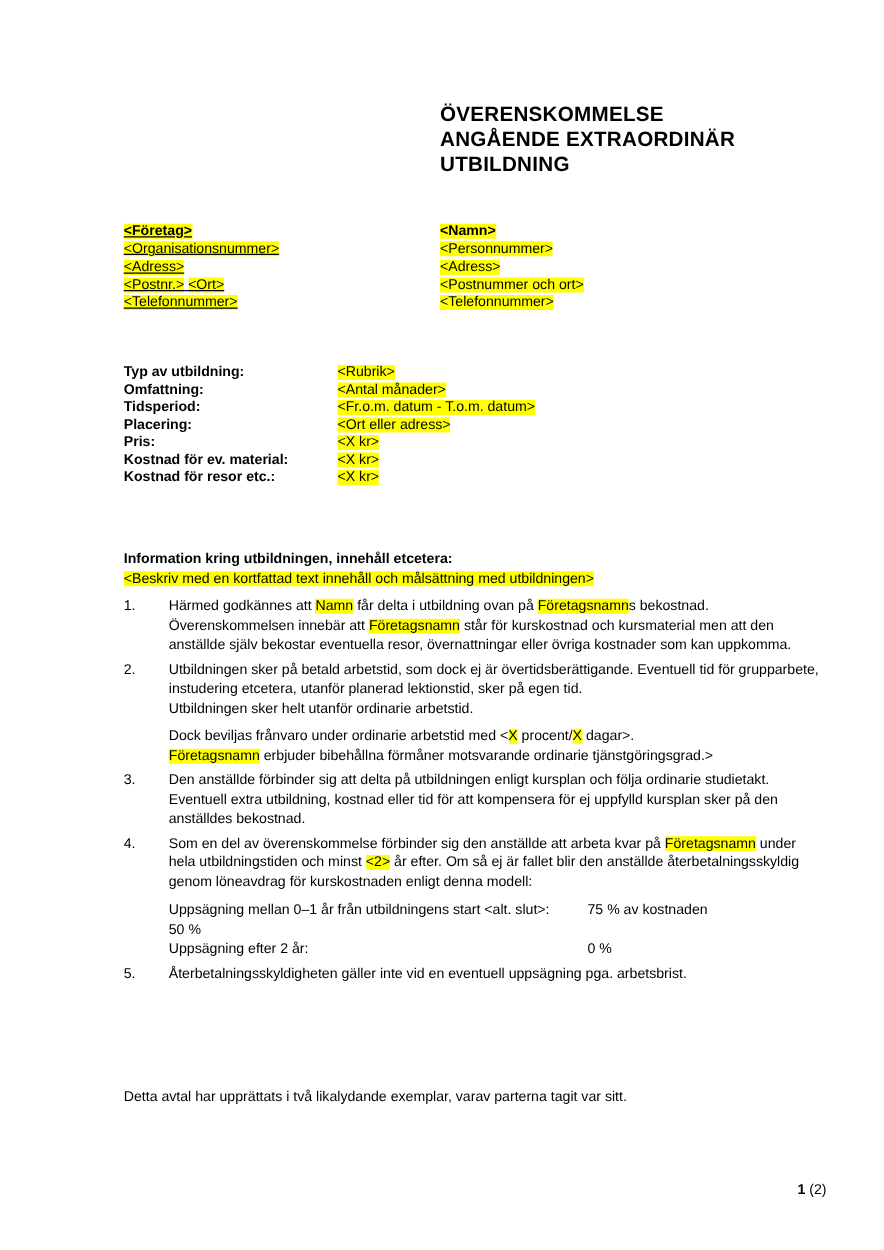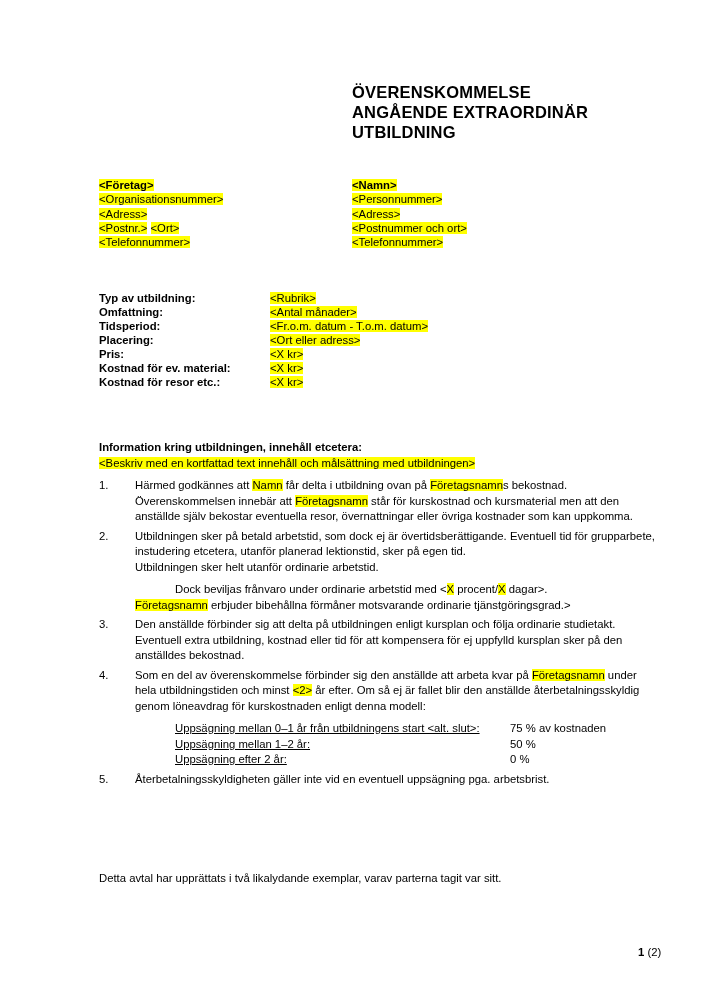--- a/index.html
+++ b/index.html
@@ -14,36 +14,36 @@
   .hl { background:var(--hl,#ffff00); }
   .b  { font-weight:bold; }
 
   .title {
     position:absolute; left:352px; top:82px;
     font-size:16.5px; line-height:20px; font-weight:bold;
     letter-spacing:0.2px; white-space:nowrap;
   }
 
   .party { position:absolute; top:178px; line-height:14.3px; white-space:nowrap; }
-  .party.company { left:99px; }
+  .party.company { left:99px;text-decoration:underline; }
   .party.person  { left:352px; }
 
   .details { position:absolute; left:99px; top:291px; line-height:14px; white-space:nowrap; }
   .details .row { display:flex; }
   .details .lbl { width:171px; font-weight:bold; }
 
   .content { position:absolute; left:99px; top:440px; width:556px; line-height:15.5px; }
   .info-h { font-weight:bold; }
   .list { margin-top:7px; }
   .item { display:flex; margin-bottom:4px; }
   .item .num { width:36px; flex:none; }
   .item .body { flex:1; }
-  .sp { margin-top:7px;margin-left:40px; }
+  .sp { margin-top:7px; }
   .cols .crow { display:flex; white-space:nowrap; }
-  .cols .cleft { width:335px; flex:none;text-decoration:underline; }
+  .cols .cleft { width:335px; flex:none; }
 
   .closing { position:absolute; left:99px; top:871px; line-height:15.5px; }
 
   .pagenum { position:absolute; left:638px; top:945px; line-height:15px; white-space:nowrap; }
 </style>
 </head>
 <body>
 
 <div class="page">
 
@@ -127,21 +127,20 @@
         <div class="item">
           <div class="num">4.</div>
           <div class="body">
             <div class="para"><span>Som en del av överenskommelse förbinder sig den anställde att arbeta kvar på </span><span class="hl">Företagsnamn</span><span> under hela utbildningstiden och minst </span><span class="hl">&lt;2&gt;</span><span> år efter. Om så ej är fallet blir den anställde återbetalningsskyldig genom löneavdrag för kurskostnaden enligt denna modell:</span></div>
             <div class="cols sp">
               <div class="crow">
                 <div class="cleft">Uppsägning mellan 0–1 år från utbildningens start &lt;alt. slut&gt;:</div>
                 <div class="cright">75 % av kostnaden</div>
               </div>
               <div class="crow">
-                <div class="cleft">Uppsägning mellan 1–2 år:</div>
                 <div class="cright">50 %</div>
               </div>
               <div class="crow">
                 <div class="cleft">Uppsägning efter 2 år:</div>
                 <div class="cright">0 %</div>
               </div>
             </div>
           </div>
         </div>
         <div class="item">

